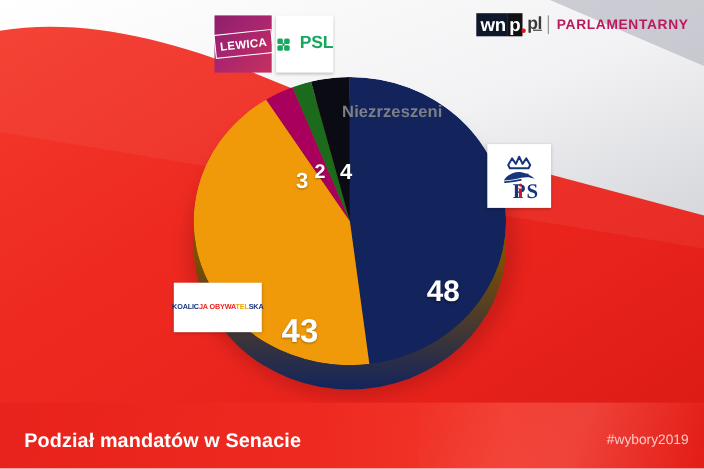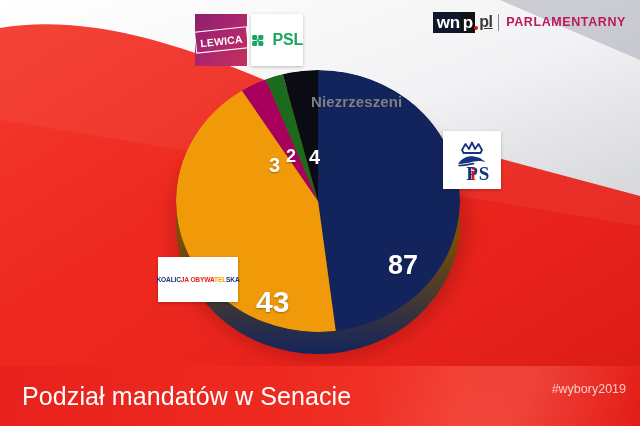--- a/index.html
+++ b/index.html
@@ -14,22 +14,22 @@
   .bg-white{position:absolute;left:0;top:0;width:640px;height:426px;
     background:linear-gradient(160deg,#ffffff 0%,#f2f2f4 38%,#d9dade 62%,#c9cbd2 100%);}
   .bg-wave{position:absolute;left:0;top:0;width:640px;height:426px;}
 
   
   .banner{position:absolute;left:0;bottom:0;width:640px;height:60px;
     background:linear-gradient(95deg,#e8221c 0%,#ee2a20 45%,#f2372b 72%,#e31c16 100%);}
   .banner-sheen{position:absolute;right:0;top:0;width:260px;height:60px;
     background:linear-gradient(115deg,rgba(255,255,255,0) 0%,rgba(255,255,255,.10) 55%,rgba(255,255,255,0) 100%);}
   .banner-title{position:absolute;left:22px;bottom:15px;color:#ffffff;
-    font-size:25px;font-weight:normal;letter-spacing:.1px;white-space:nowrap;}
-  .banner-hash{position:absolute;right:14px;bottom:30px;color:#fbc9c6;
+    font-size:18px;font-weight:bold;letter-spacing:.1px;white-space:nowrap;}
+  .banner-hash{position:absolute;right:14px;bottom:19px;color:#fbc9c6;
     font-size:12.5px;font-weight:normal;white-space:nowrap;}
 
   
   .wnp{position:absolute;right:14px;top:11px;display:flex;align-items:center;height:22px;}
   .wnp-red{background:#0f172a;color:#ffffff;font-weight:bold;font-size:17px;
     line-height:21px;padding:0 1px 0 4px;letter-spacing:-.3px;height:21px;display:flex;align-items:center;margin-left:16px;}
   .wnp-blk{background:#111111;color:#ffffff;font-weight:bold;font-size:17px;
     line-height:21px;height:21px;display:flex;align-items:center;padding:0 2px;}
   .wnp-dot{width:4px;height:4px;border-radius:50%;background:#e8130f;
     align-self:flex-end;margin:0 1px 3px -1px;}
@@ -124,21 +124,21 @@
     <svg class="pie-top" viewBox="0 0 284 262">
       <g id="slices">
           <path d="M 142 131 L 142 0 A 142 131 0 0 1 159.79731916613125 260.9670258721966 Z" fill="#13245c"></path>
           <path d="M 142 131 L 159.79731916613125 260.9670258721966 A 142 131 0 0 1 65.91259511298242 20.393041759236056 Z" fill="#f09a0a"></path>
           <path d="M 142 131 L 65.91259511298242 20.393041759236056 A 142 131 0 0 1 89.72631351877564 9.199280348639107 Z" fill="#a8005c"></path>
           <path d="M 142 131 L 89.72631351877564 9.199280348639107 A 142 131 0 0 1 106.68603602259054 4.115605892149347 Z" fill="#1c6b1c"></path>
           <path d="M 142 131 L 106.68603602259054 4.115605892149347 A 142 131 0 0 1 141.99999999999997 0 Z" fill="#0b0b14"></path>
         </g>
     </svg>
 
-    <div class="slice-num n48">87</div>
+    <div class="slice-num n48">48</div>
     <div class="slice-num n43">43</div>
     <div class="slice-num n3">3</div>
     <div class="slice-num n2">2</div>
     <div class="slice-num n4">4</div>
   </div>
 
   <div class="niez">Niezrzeszeni</div>
 
   <div class="card lewica">
     <div class="lewica-box">

